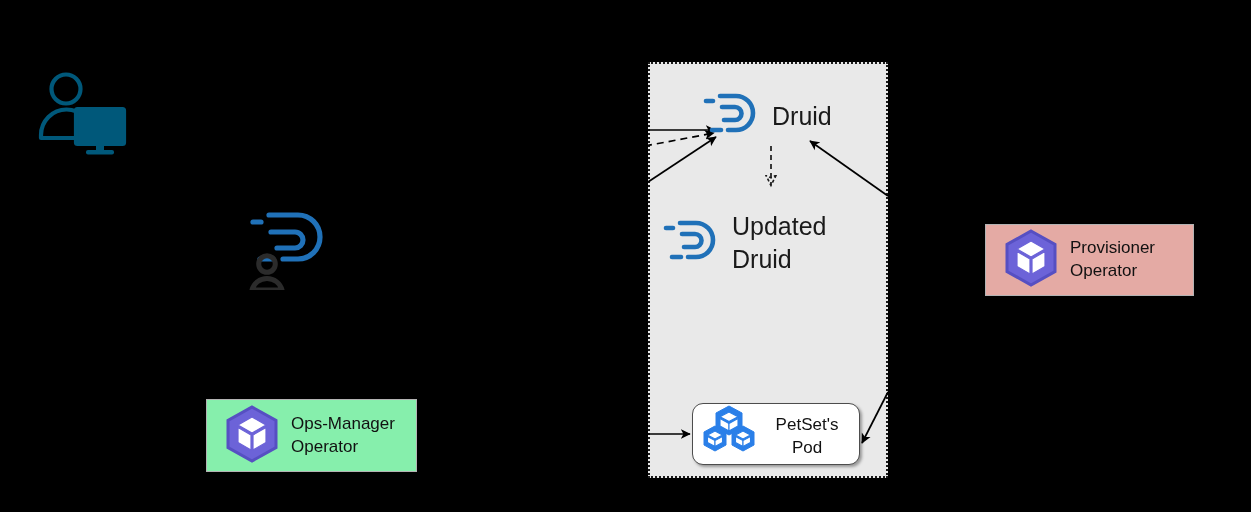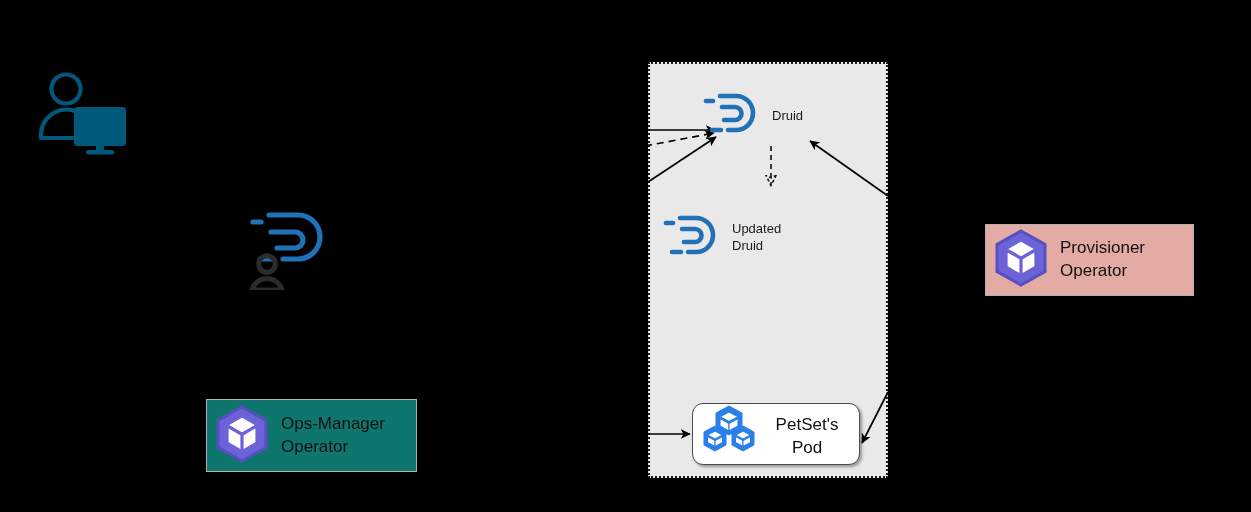--- a/index.html
+++ b/index.html
@@ -42,38 +42,38 @@
     pointer-events: none;
   }
 
   
   .op-box {
     box-sizing: border-box;
     display: flex;
     flex-direction: row;
     align-items: center;
     gap: 10px;
-    padding: 8px 6px;
+    padding: 8px 16px;
     border: 1px solid #b3b3b3;
     box-shadow: 1px 1px 2px rgba(0,0,0,0.35);
   }
   .op-label {
     font-size: 17px;
     line-height: 1.35;
     color: #111111;
     text-align: left;
     white-space: pre-line;
   }
 
   #ops-manager-operator {
     left: 206px;
     top: 399px;
     width: 211px;
     height: 73px;
-    background: #0f766e;
+    background: #86efac;
   }
   #provisioner-operator {
     left: 985px;
     top: 224px;
     width: 209px;
     height: 72px;
     background: #e4aaa4;
   }
 
   
@@ -100,21 +100,21 @@
   }
 
   
   .druid-node {
     display: flex;
     flex-direction: row;
     align-items: center;
     gap: 8px;
   }
   .druid-node .node-text {
-    font-size: 13px;
+    font-size: 25px;
     color: #1a1a1a;
     line-height: 1.3;
     white-space: pre-line;
   }
   #druid-node { left: 702px; top: 88px; }
   #updated-druid-node { left: 662px; top: 210px; }
 
   
   #user-workstation { left: 38px; top: 68px; }
   #druid-user { left: 243px; top: 200px; }

